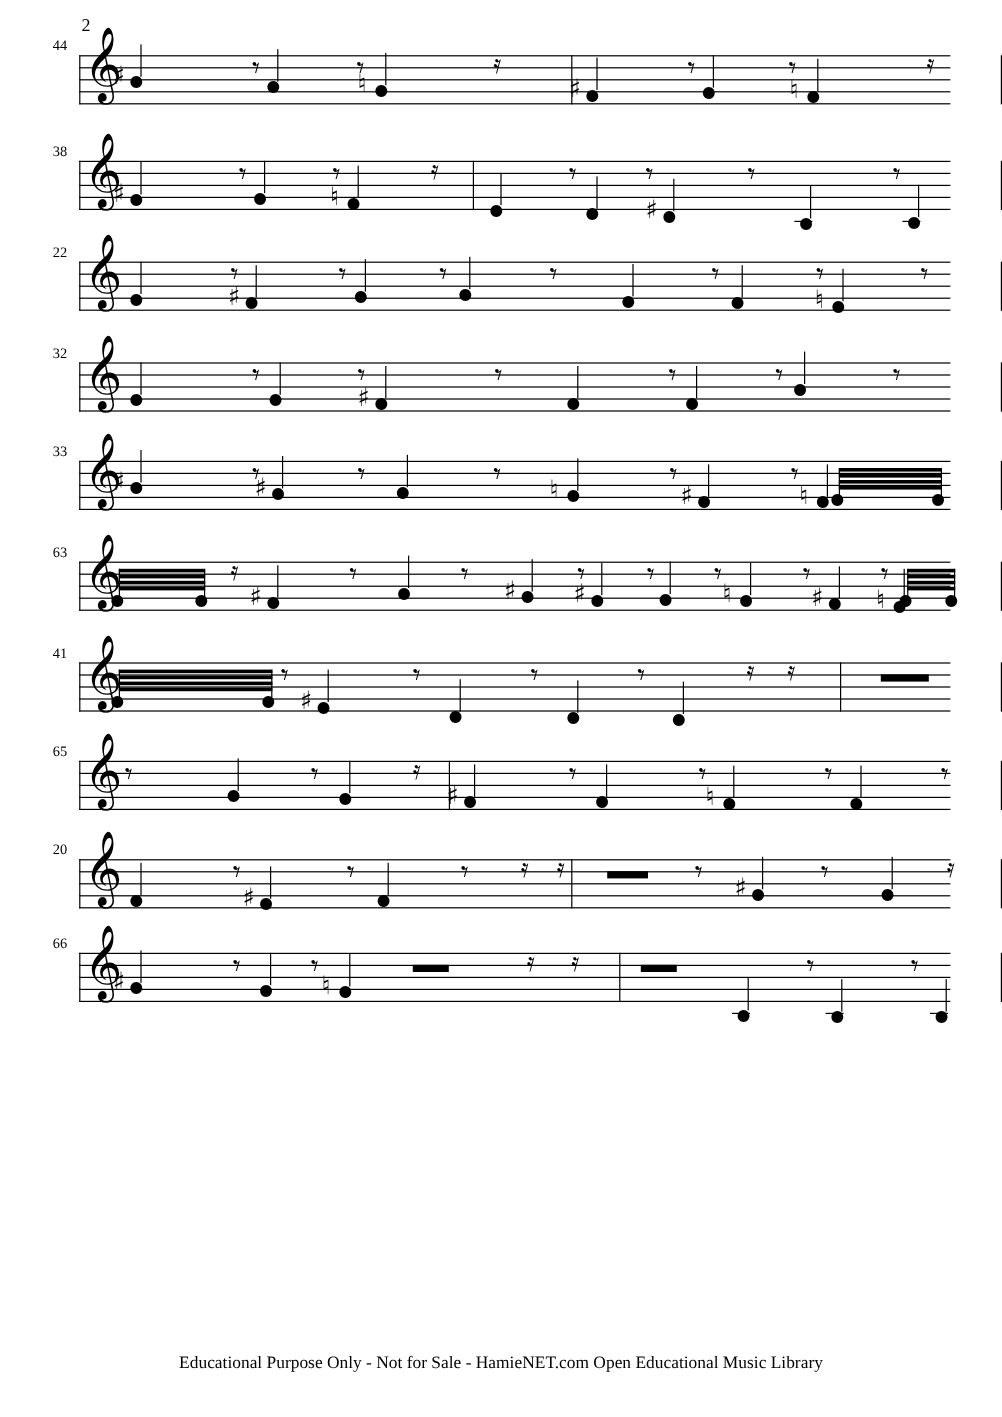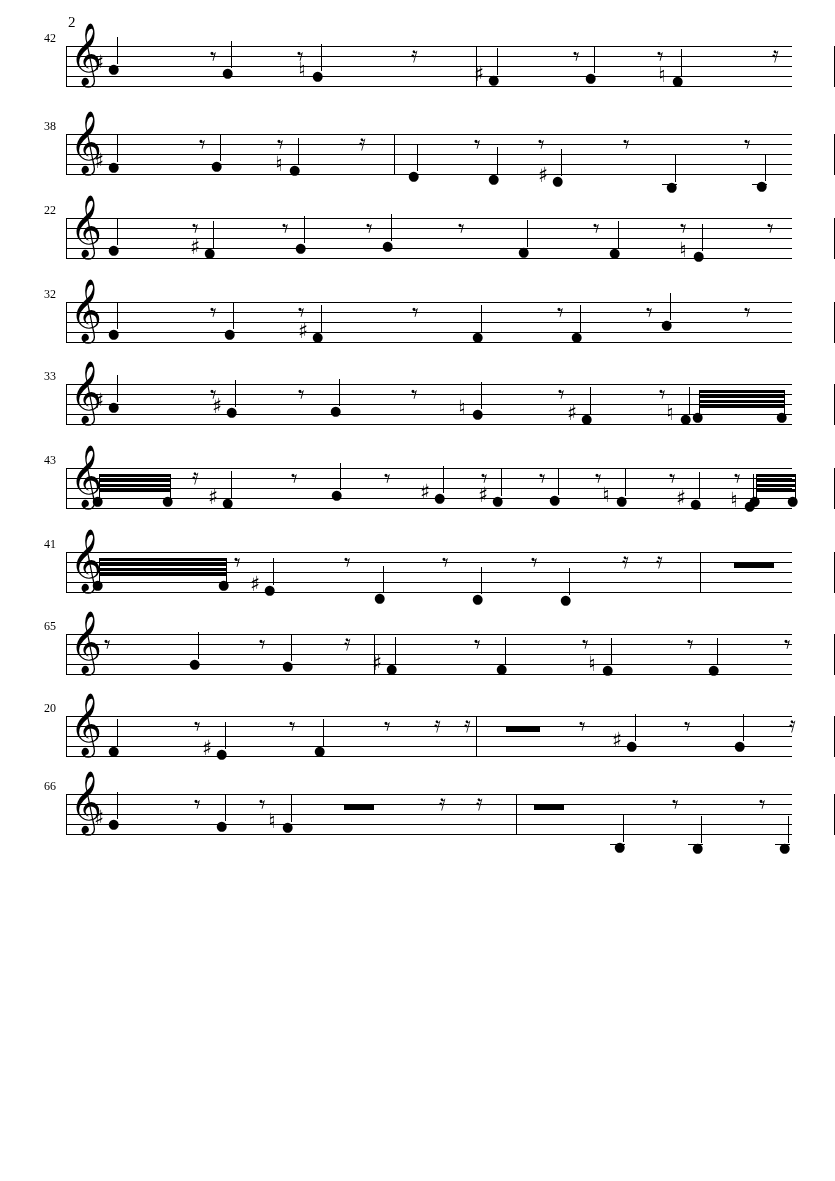--- a/index.html
+++ b/index.html
@@ -122,21 +122,21 @@
 </style>
 </head>
 <body>
 
 <div class="page">
 
   <div class="page-number">2</div>
 
   <div id="systems-root">
       <div class="system" style="top: 34px;">
-        <div class="measure-number">42</div>
+        <div class="measure-number">44</div>
         <div class="staff">
           <div class="line l0"></div>
           <div class="line l1"></div>
           <div class="line l2"></div>
           <div class="line l3"></div>
           <div class="line l4"></div>
         </div>
         <div class="clef">𝄞</div>
         <div class="barline" style="left: 22px;"></div>
         <div class="barline" style="left: 432px;"></div>
@@ -311,21 +311,21 @@
         <div class="beam" style="left: 655px; top: 18px; width: 86px;"></div>
         <div class="beam" style="left: 655px; top: 23px; width: 86px;"></div>
         <div class="beam" style="left: 655px; top: 28px; width: 86px;"></div>
         <div class="beam" style="left: 655px; top: 33px; width: 86px;"></div>
         <div class="stem" style="left: 655px; top: 18px; height: 26px;"></div>
         <div class="stem" style="left: 739.7px; top: 18px; height: 26px;"></div>
         <div class="glyph notehead" style="left: 648px; top: 38px; font-size: 13px;">●</div>
         <div class="glyph notehead" style="left: 732px; top: 38px; font-size: 13px;">●</div>
       </div>
       <div class="system" style="top: 456px;">
-        <div class="measure-number">43</div>
+        <div class="measure-number">63</div>
         <div class="staff">
           <div class="line l0"></div>
           <div class="line l1"></div>
           <div class="line l2"></div>
           <div class="line l3"></div>
           <div class="line l4"></div>
         </div>
         <div class="clef">𝄞</div>
         <div class="barline" style="left: 22px;"></div>
         <div class="barline" style="left: 790px;"></div>
@@ -518,14 +518,15 @@
         <div class="ledger" style="left: 644px; top: 62px;"></div>
         <div class="glyph notehead" style="left: 648px; top: 59px; font-size: 13px;">●</div>
         <div class="stem" style="left: 657px; top: 34px; height: 27px;"></div>
         <div class="glyph rest" style="left: 715px; top: 10px;">𝄾</div>
         <div class="ledger" style="left: 731px; top: 62px;"></div>
         <div class="glyph notehead" style="left: 735px; top: 59px; font-size: 13px;">●</div>
         <div class="stem" style="left: 744px; top: 34px; height: 27px;"></div>
       </div>
     </div>
 
+  <div class="footer">Educational Purpose Only - Not for Sale - HamieNET.com Open Educational Music Library</div>
 
 </div>
 
 </body></html>

